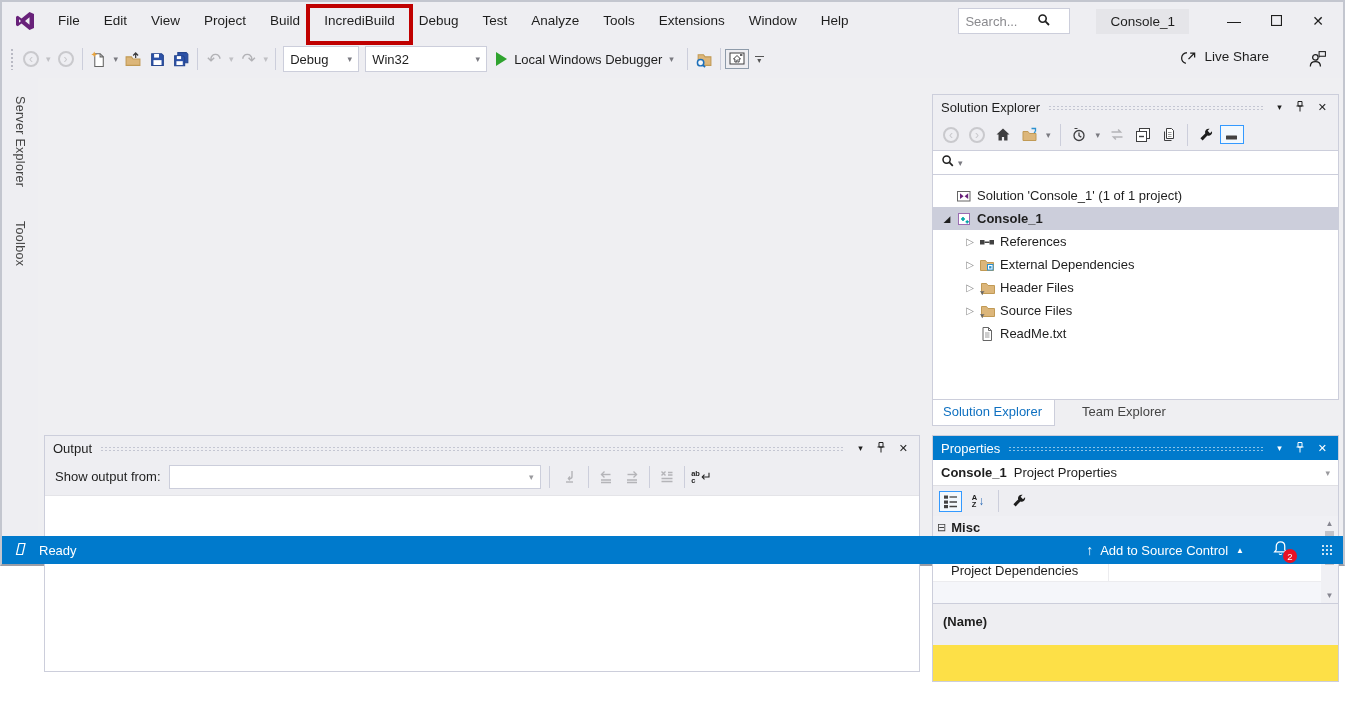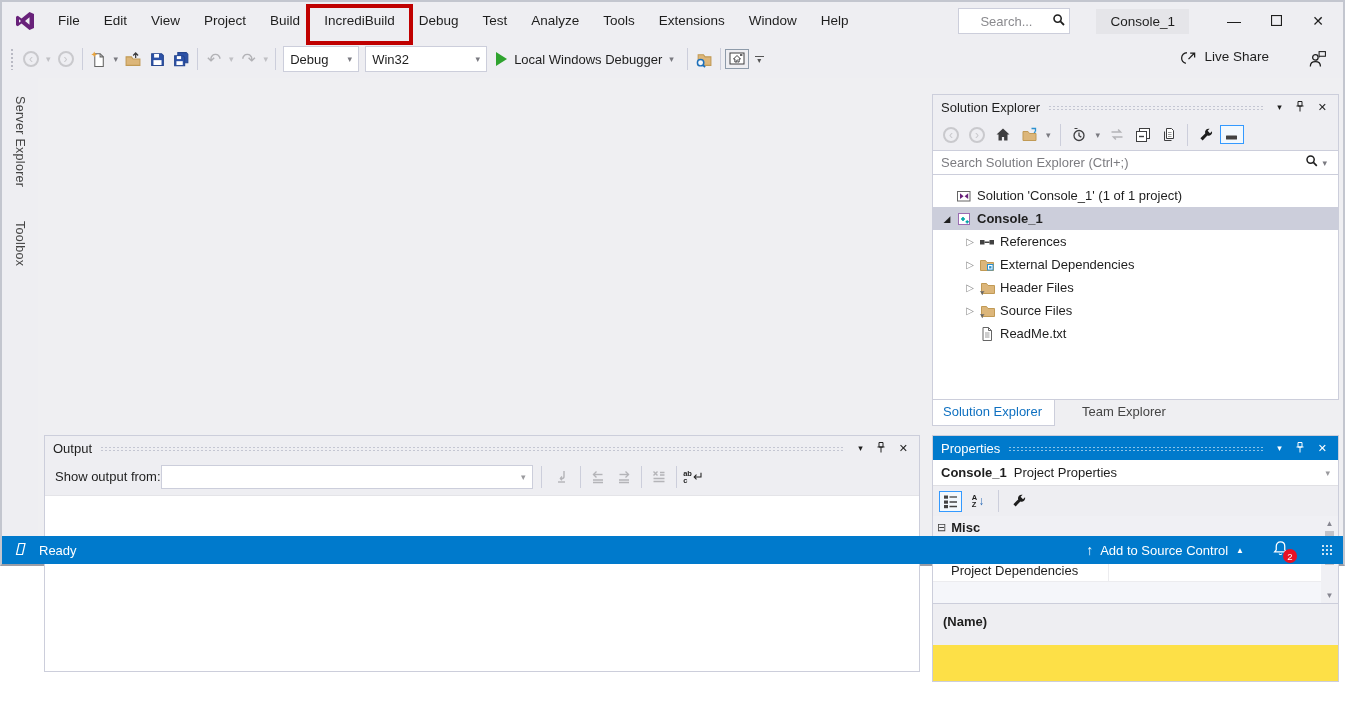--- a/index.html
+++ b/index.html
@@ -9,21 +9,21 @@
             border:2px solid #C3C6CF; border-bottom-color:#9A9DA6; }
 
   
   #titlebar { position:relative; height:38px; display:flex; align-items:center; background:#EEEEF2; }
   .vs-logo { margin:0 10px 0 12px; display:flex; }
   .menu-item { padding:0 12px; line-height:38px; font-size:13.5px; cursor:default; position:relative; }
   .menu-item.highlighted::after { content:""; position:absolute; left:-6px; right:-6px; top:2px; bottom:-5px;
       border:4px solid #C00000; pointer-events:none; z-index:30; }
   .tb-right { margin-left:auto; display:flex; align-items:center; }
   .search-box { width:112px; height:26px; background:#fff; border:1px solid #CCCEDB; display:flex; align-items:center; padding:0 6px; }
-  .search-box input { border:none; outline:none; width:72px; font:inherit; color:#0f766e; background:transparent;margin-left:15px; }
+  .search-box input { border:none; outline:none; width:72px; font:inherit; color:#0f766e; background:transparent; }
   .search-box input::placeholder { color:#8A8A8E; }
   .title-solution { margin:0 24px 0 26px; background:#E5E5E9; padding:5px 14px; font-size:13.5px; }
   .win-btn { width:42px; text-align:center; font-size:14px; line-height:38px; color:#1E1E1E; }
   .win-btn.close { margin-right:4px; }
 
   
   #toolbar { height:38px; display:flex; align-items:center; background:#EEEEF2; padding-left:4px; }
   .grip-v { width:5px; height:22px; margin:0 4px;
      background-image:radial-gradient(#B9BAC4 1px, transparent 1.2px); background-size:4px 4px; }
   .tbtn { display:flex; align-items:center; justify-content:center; height:26px; min-width:24px; padding:0 1px; }
@@ -104,21 +104,21 @@
   .vscroll { position:absolute; right:0; top:0; bottom:0; width:17px; background:#F0F0F4; display:flex; flex-direction:column; align-items:center; }
   .vscroll .arr { font-size:8px; color:#868690; padding:3px 0; }
   .vscroll .thumb { width:9px; height:34px; background:#C2C3C9; }
   .vscroll .sp { flex:1; }
   #props-desc { padding:10px 10px; background:#EEEEF2; }
   #props-desc .d-title { font-weight:bold; margin-bottom:6px; }
 
   
   #output { left:42px; top:357px; width:876px; height:237px; background:#EEEEF2; }
   #output-toolbar { height:33px; display:flex; align-items:center; padding:0 10px; background:#EEEEF2; }
-  #output-toolbar .lbl { }
+  #output-toolbar .lbl { margin-right:8px; }
   #output-combo { width:372px; height:24px; background:#fff; border:1px solid #CCCEDB; display:flex; align-items:center; padding:0 6px; }
   #output-combo .carr { margin-left:auto; font-size:9px; color:#9A9A9E; }
   #output-content { position:absolute; top:59px; left:0; right:0; bottom:0; background:#fff; border-top:1px solid #E4E4E8; }
   .gray-ico { display:flex; align-items:center; justify-content:center; min-width:26px; height:24px; }
   .ww { display:flex; flex-direction:column; font-size:7.5px; font-weight:bold; line-height:7px; color:#1E1E1E; }
   .ww-arrow { font-size:13px; color:#1E1E1E; margin-left:1px; }
 
   
   #statusbar { position:absolute; left:0; right:0; bottom:0; height:28px; background:#007ACC; color:#fff;
      display:flex; align-items:center; padding:0 10px; font-size:13px; }
@@ -421,21 +421,20 @@
               <path d="M14 4.2a3.6 3.6 0 0 1-4.6 4.4L4.6 13.4 2.4 11.2 7.2 6.4A3.6 3.6 0 0 1 11.6 1.8L9.6 3.8l2.4 2.4z" fill="#1E1E1E"></path>
             </svg>
         </span>
         <span class="ptb-box">
           <svg width="16" height="13" viewBox="0 0 16 13">
               <rect x="2" y="7.5" width="11" height="4" rx="0.5" fill="#424242"></rect>
             </svg>
         </span>
       </div>
       <div id="se-search">
-        <input placeholder="Search Solution Explorer (Ctrl+;)" style="">
         <span>
           <svg width="14" height="14" viewBox="0 0 14 14">
               <circle cx="5.6" cy="5.6" r="3.6" fill="none" stroke="#1E1E1E" stroke-width="1.5"></circle>
               <path d="M8.4 8.4l3.4 3.4" stroke="#1E1E1E" stroke-width="1.7"></path>
             </svg>
         </span>
         <span class="dd">▾</span>
       </div>
       <div id="tree">
           <div class="tree-row" style="padding-left: 6px;">

